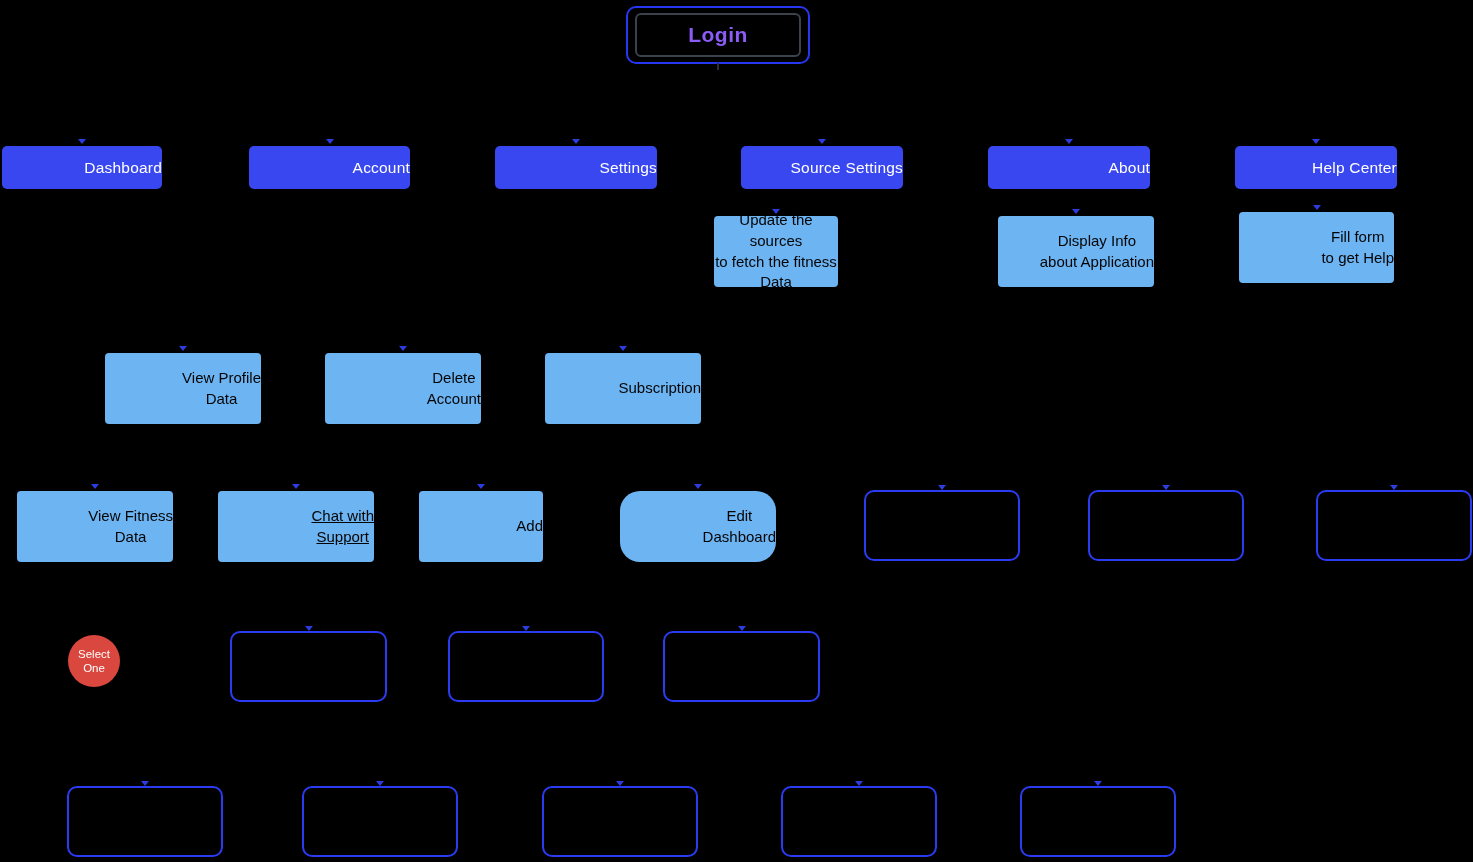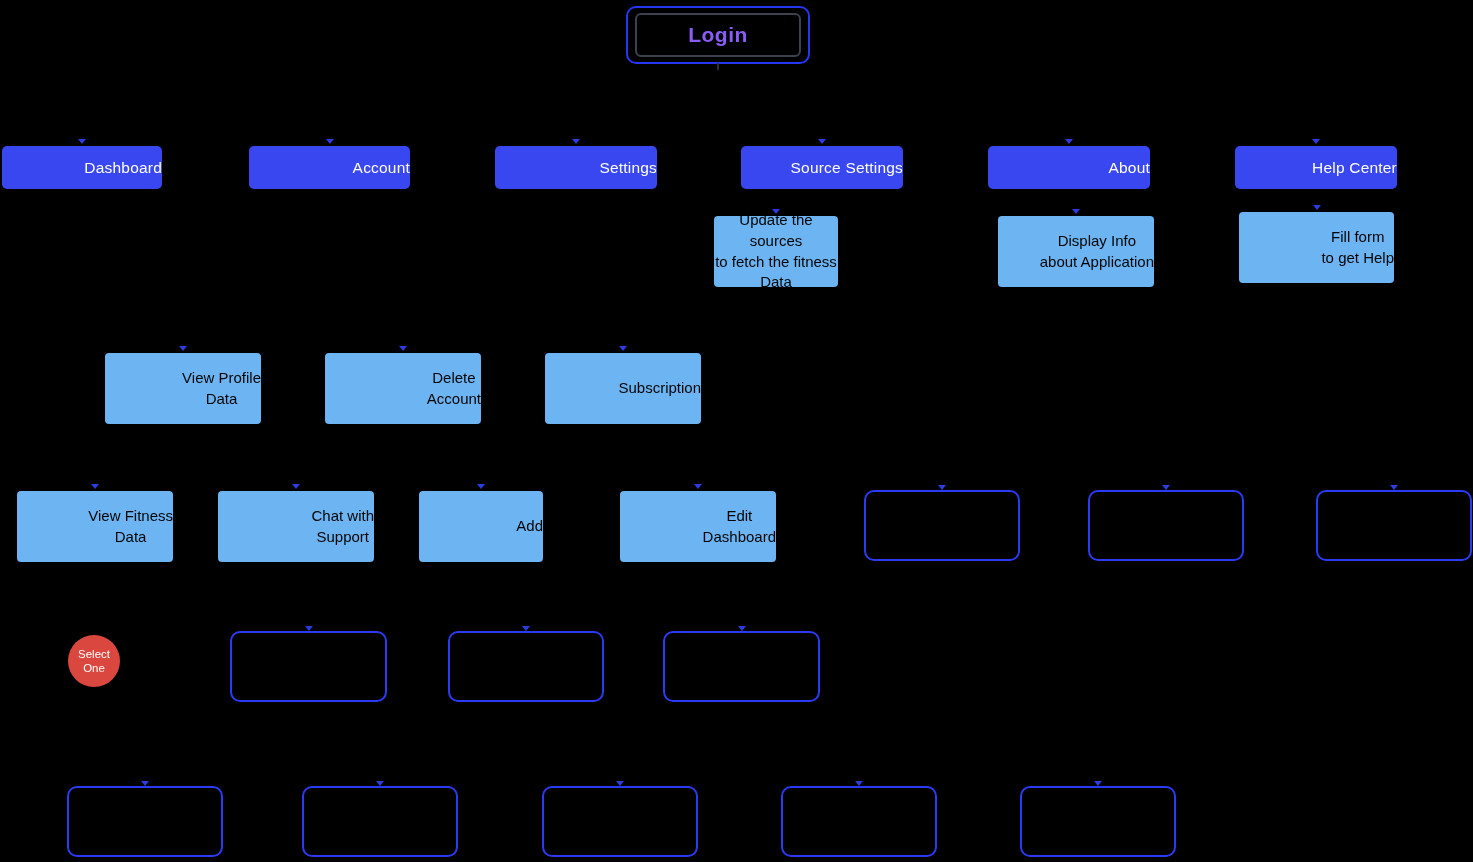--- a/index.html
+++ b/index.html
@@ -111,28 +111,28 @@
 Account</span>
   </div>
   <div class="node lb" style="left:545px;top:353px;width:156px;">
     <span>Subscription</span>
   </div>
 
   <div class="node lb" style="left:17px;top:491px;width:156px;">
     <span>View Fitness
 Data</span>
   </div>
-  <div class="node lb" style="left:218px;top:491px;width:156px;">
+  <div class="node lb" style="left:218px;top:491px;width:156px;text-decoration:underline;">
     <span>Chat with
 Support</span>
   </div>
   <div class="node lb" style="left:419px;top:491px;width:124px;">
     <span>Add</span>
   </div>
-  <div class="node lb" style="left:620px;top:491px;width:156px;">
+  <div class="node lb" style="left:620px;top:491px;width:156px;border-radius:20px;">
     <span>Edit
 Dashboard</span>
   </div>
   <div class="node ob" style="left:864px;top:490px;width:156px;"></div>
   <div class="node ob" style="left:1088px;top:490px;width:156px;"></div>
   <div class="node ob" style="left:1316px;top:490px;width:156px;"></div>
 
   <div class="decision">
     <span>Select
 One</span>

